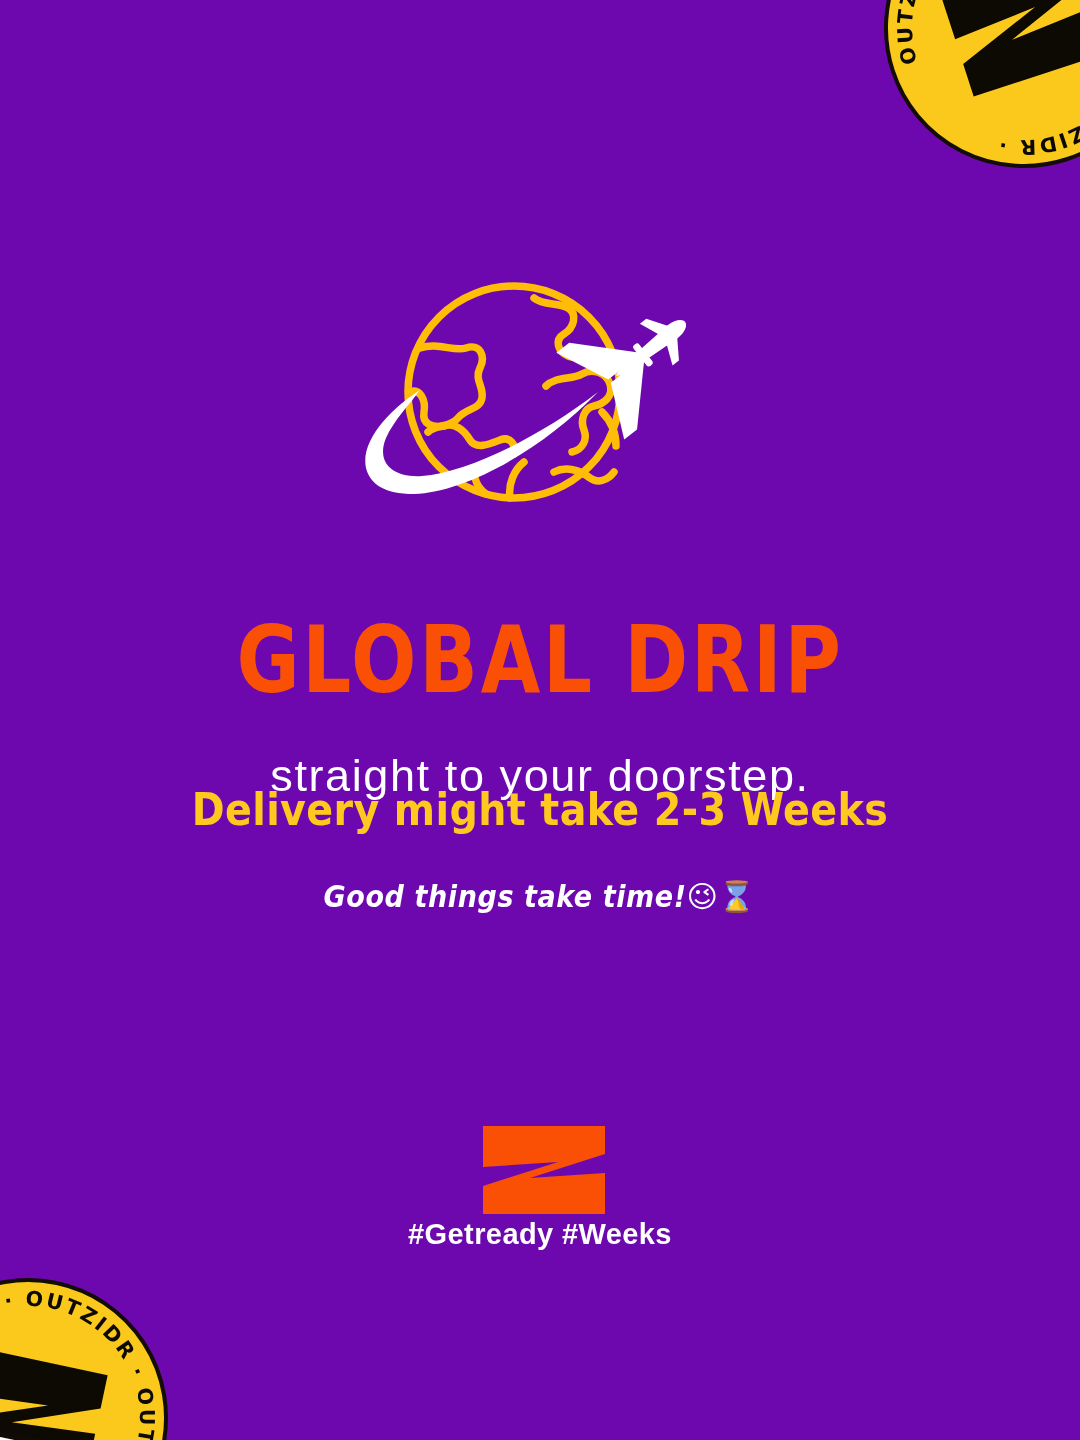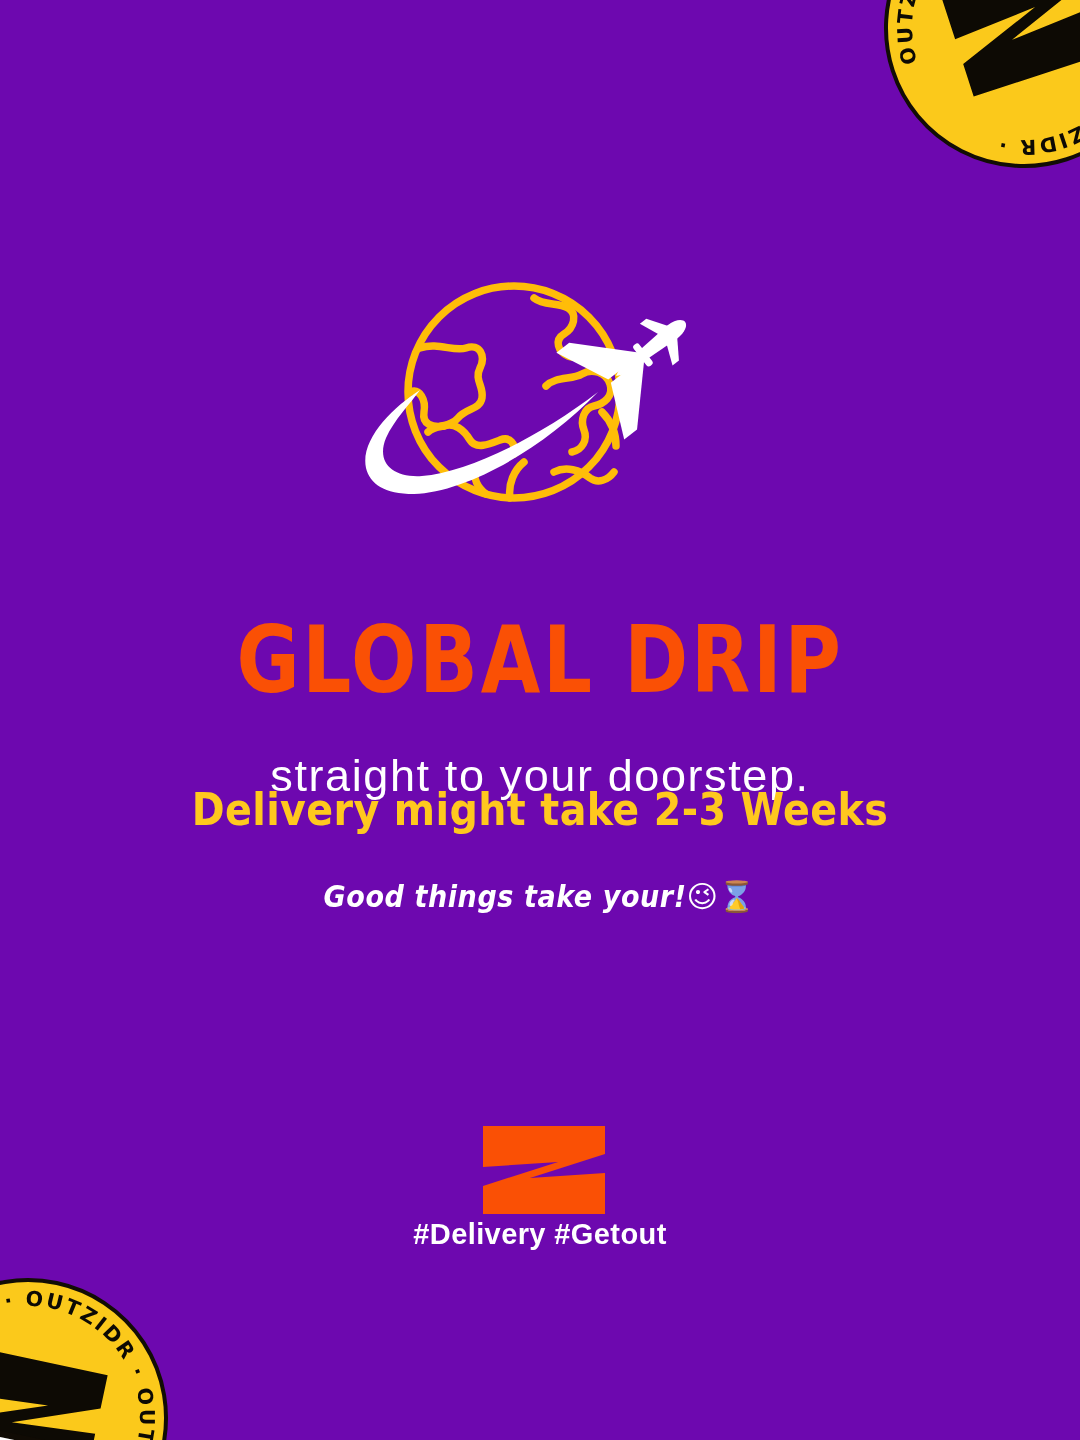--- a/index.html
+++ b/index.html
@@ -237,24 +237,24 @@
   </div>
 
 
   <div class="copy" id="headline">GLOBAL DRIP</div>
 
   <div class="copy" id="subhead">straight to your doorstep.</div>
 
   <div class="copy" id="delivery-note">Delivery might take 2-3 Weeks</div>
 
   <div class="copy" id="delivery-sub">
-    <span>Good things take your!</span><span class="emoji">😉⌛</span>
+    <span>Good things take time!</span><span class="emoji">😉⌛</span>
   </div>
 
   <div id="footer-logo">
     <svg viewBox="0 0 122 88" preserveAspectRatio="none">
       <polygon points="0,0 122,0 122,28 47,52 122,47 122,88 0,88 0,60 75,36 0,41" fill="#FA5005"></polygon>
     </svg>
   </div>
 
-  <div class="copy" id="hashtags">#Delivery #Getout</div>
+  <div class="copy" id="hashtags">#Getready #Weeks</div>
 
 </div>
 
 </body></html>

